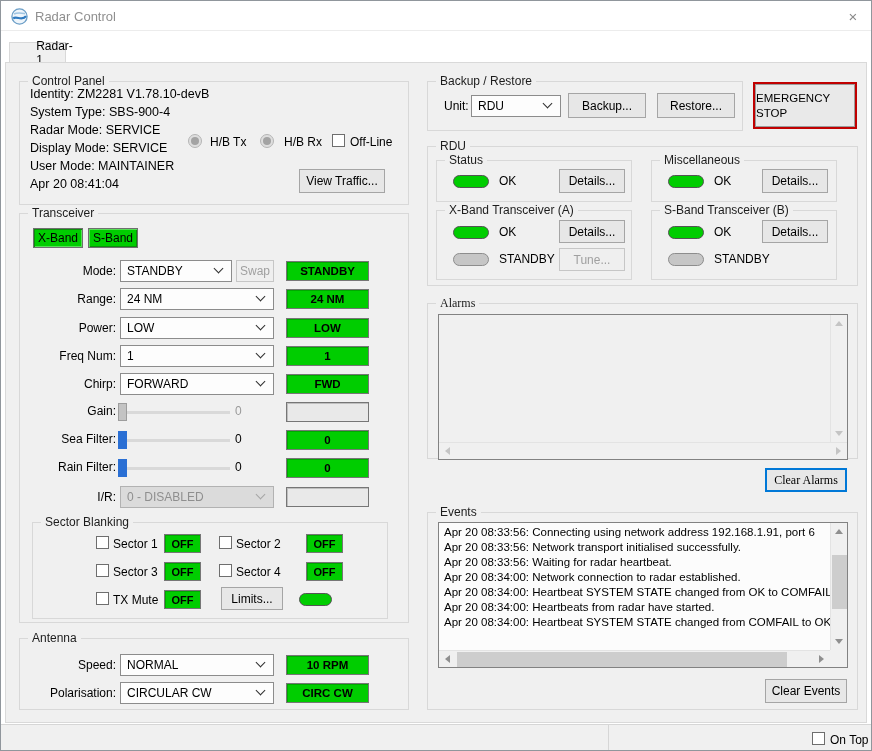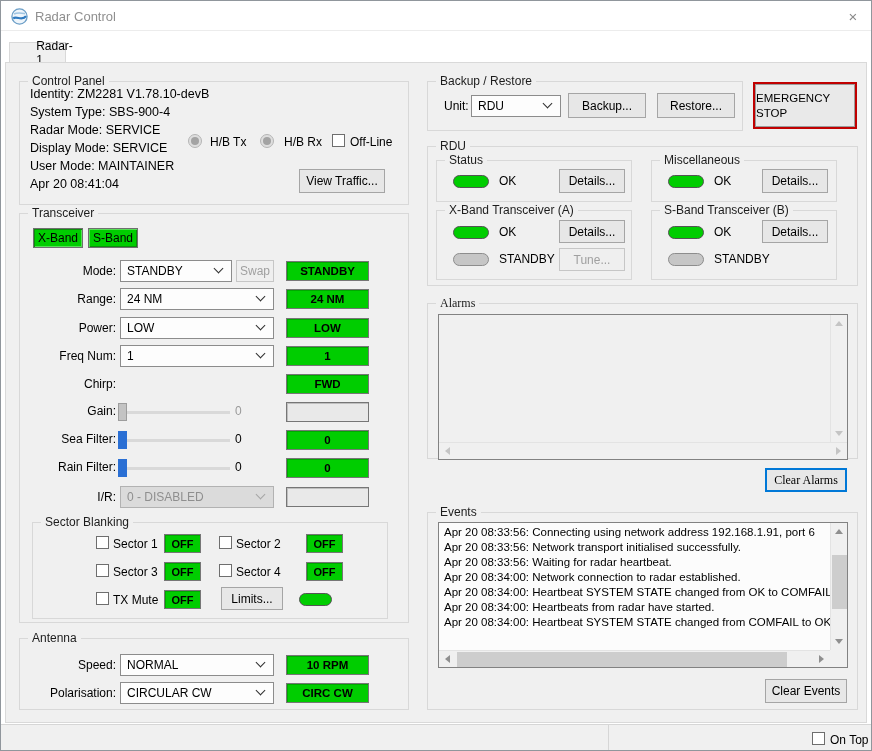--- a/index.html
+++ b/index.html
@@ -107,20 +107,21 @@
 
     <span class="r-lbl" style="left:4px;top:107px;width:92px;">Power:</span>
     <div class="combo" style="left:100px;top:103px;width:154px;"><span>LOW</span><span class="chev"></span></div>
     <div class="statusbox" style="left:266px;top:104px;width:83px;">LOW</div>
 
     <span class="r-lbl" style="left:4px;top:135px;width:92px;">Freq Num:</span>
     <div class="combo" style="left:100px;top:131px;width:154px;"><span>1</span><span class="chev"></span></div>
     <div class="statusbox" style="left:266px;top:132px;width:83px;">1</div>
 
     <span class="r-lbl" style="left:4px;top:163px;width:92px;">Chirp:</span>
+    <div class="combo" style="left:100px;top:159px;width:154px;"><span>FORWARD</span><span class="chev"></span></div>
     <div class="statusbox" style="left:266px;top:160px;width:83px;">FWD</div>
 
     <span class="r-lbl" style="left:4px;top:190px;width:92px;color:#000;">Gain:</span>
     <div class="slider-track" style="left:100px;top:197px;width:110px;"></div>
     <div class="slider-thumb gray" style="left:98px;top:189px;"></div>
     <span class="lbl" style="left:215px;top:190px;color:#9a9a9a;">0</span>
     <div class="statusbox empty" style="left:266px;top:188px;width:83px;"></div>
 
     <span class="r-lbl" style="left:4px;top:218px;width:92px;">Sea Filter:</span>
     <div class="slider-track" style="left:100px;top:225px;width:110px;"></div>

